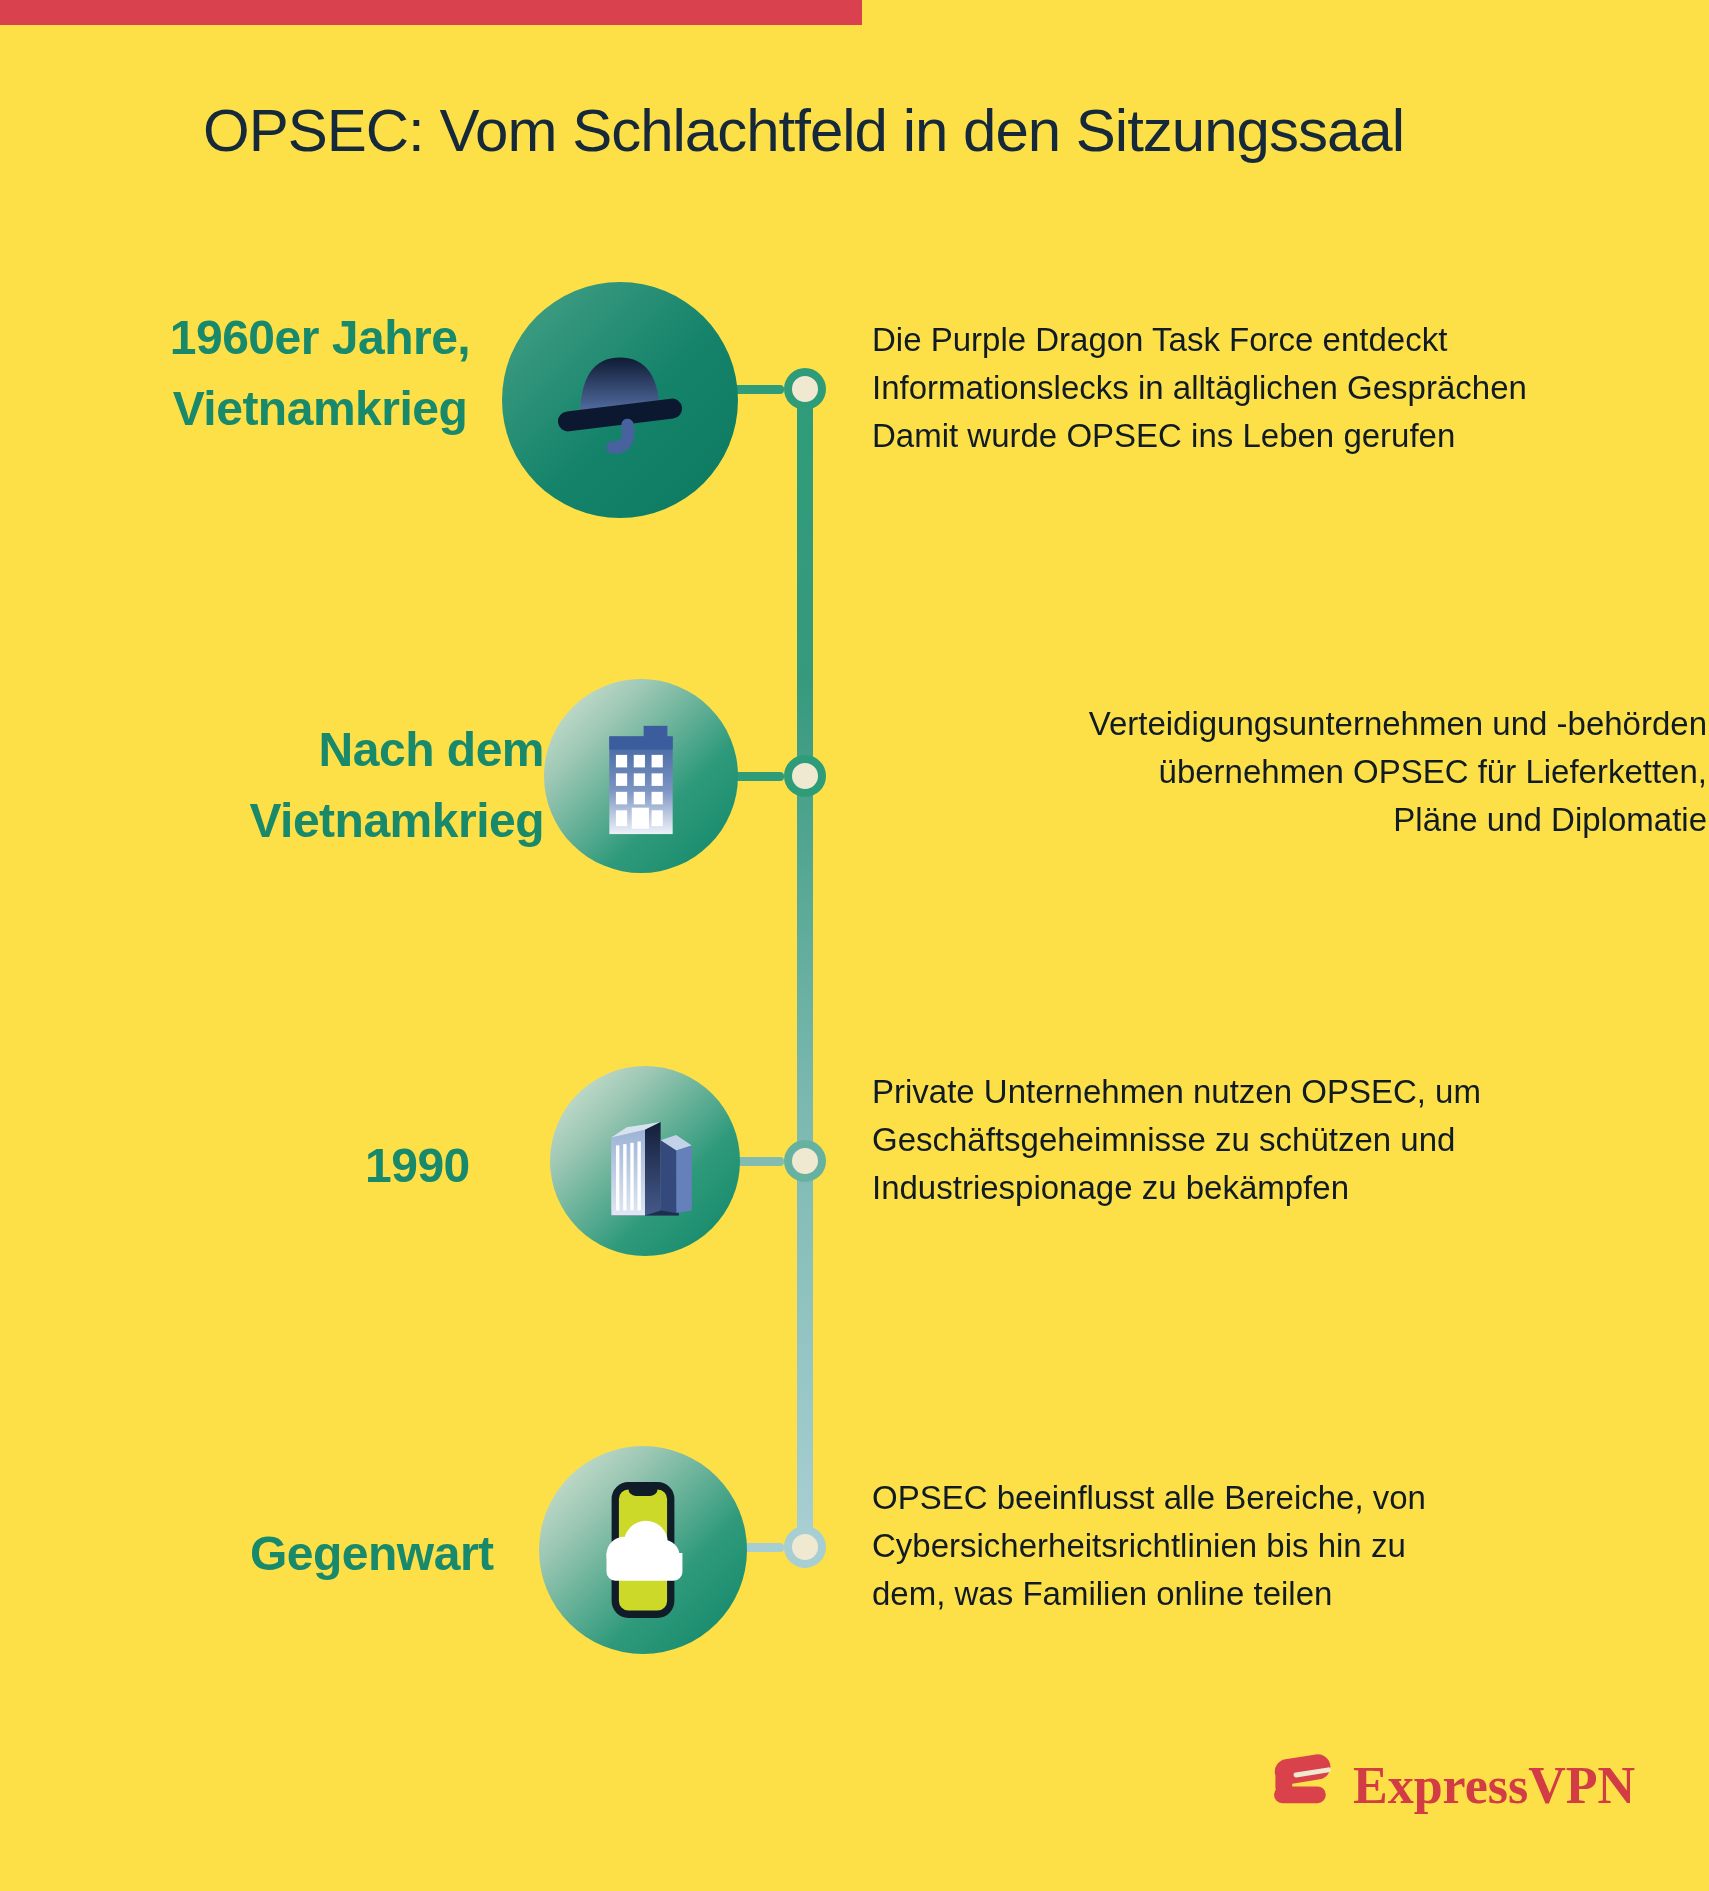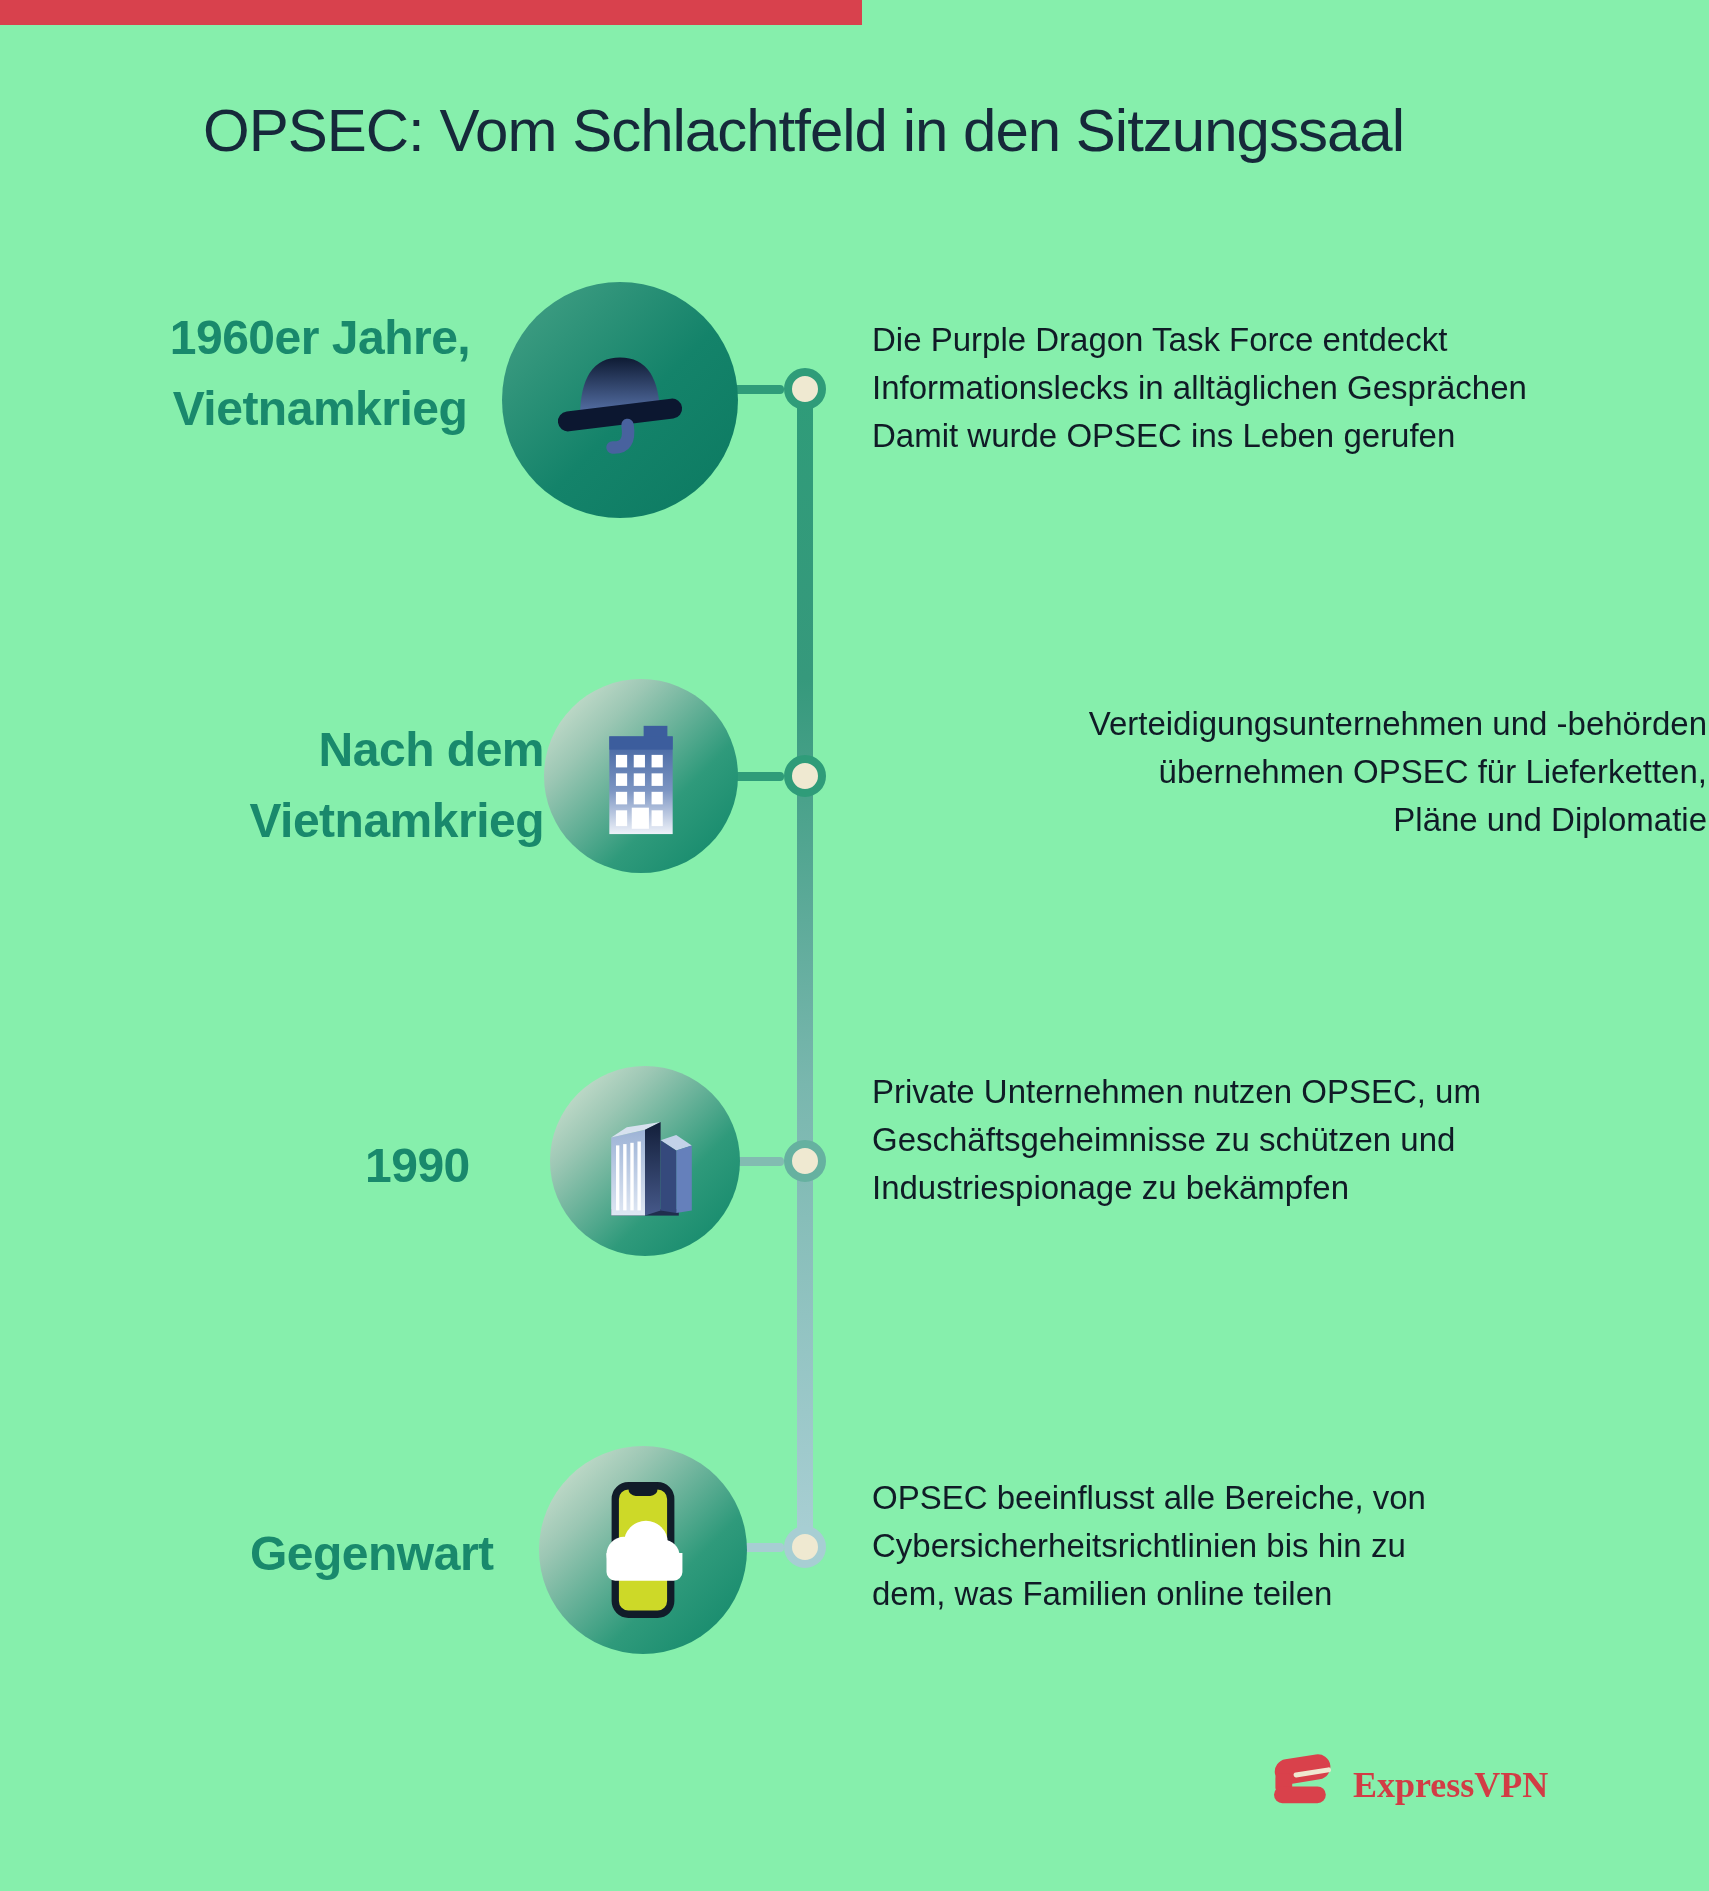--- a/index.html
+++ b/index.html
@@ -3,21 +3,21 @@
 <meta charset="utf-8">
 <style>
   html,body{margin:0;padding:0;}
   body{
     font-family:"Liberation Sans","DejaVu Sans",sans-serif;
     background:#efe9d1;
   }
   #canvas{
     position:relative;
     width:1709px;height:1891px;
-    background:#86efac;
+    background:#fde047;
     overflow:hidden;
   }
   .accent-bar{
     position:absolute;left:0;top:0;width:862px;height:25px;
     background:#d8414d;
   }
   .title{
     position:absolute;left:203px;top:96px;width:1300px;
     font-size:60px;font-weight:400;letter-spacing:-1px;
     color:#16293a;white-space:nowrap;
@@ -75,21 +75,21 @@
   .desc3{top:1068px;}
   .desc4{top:1474px;}
   
   .brand{
     position:absolute;left:1267px;top:1750px;height:70px;
     display:flex;align-items:center;
   }
   .brand-mark{width:70px;height:66px;margin-right:16px;}
   .brand-name{
     font-family:"Liberation Serif","DejaVu Serif",serif;
-    font-size:36px;font-weight:700;color:#d23c45;letter-spacing:0;
+    font-size:52px;font-weight:700;color:#d23c45;letter-spacing:0;
   }
 </style>
 </head>
 <body>
 
 <div id="canvas">
 
   <div class="accent-bar"></div>
 
   <div class="title">OPSEC: Vom Schlachtfeld in den Sitzungssaal</div>

